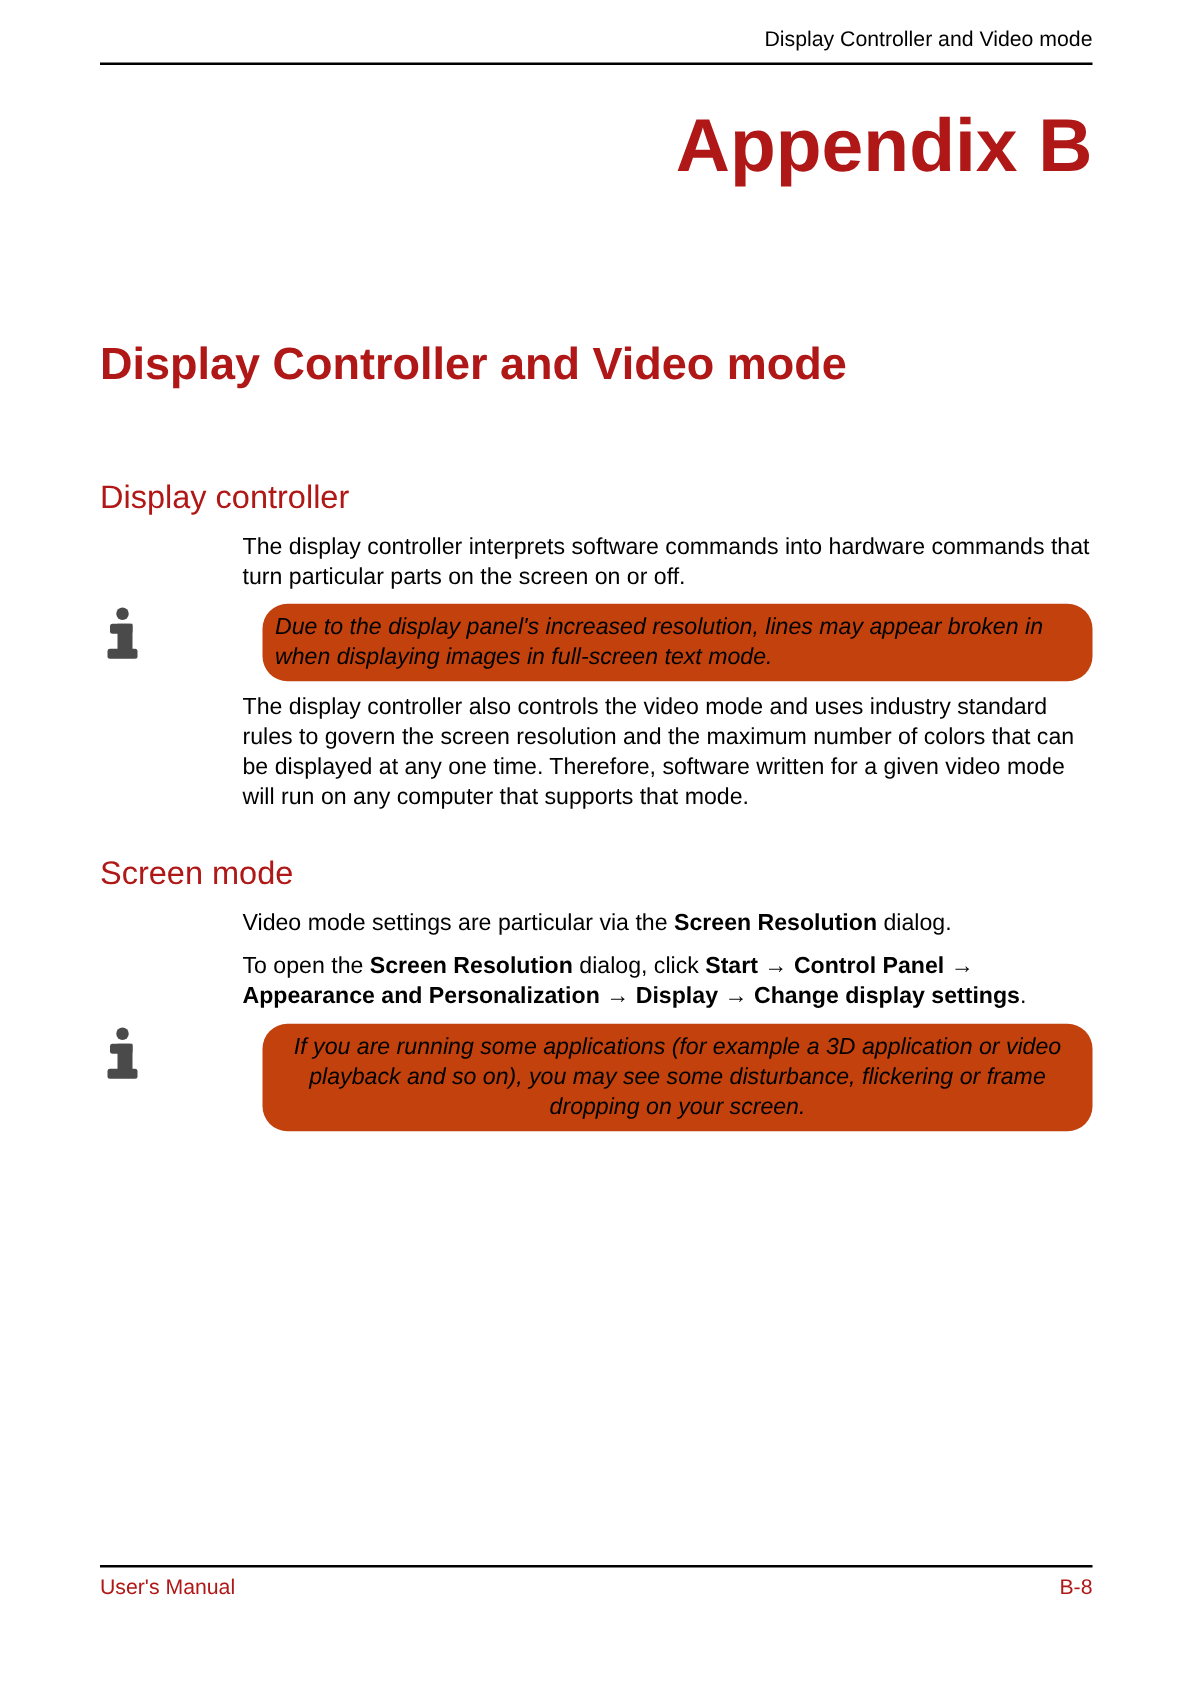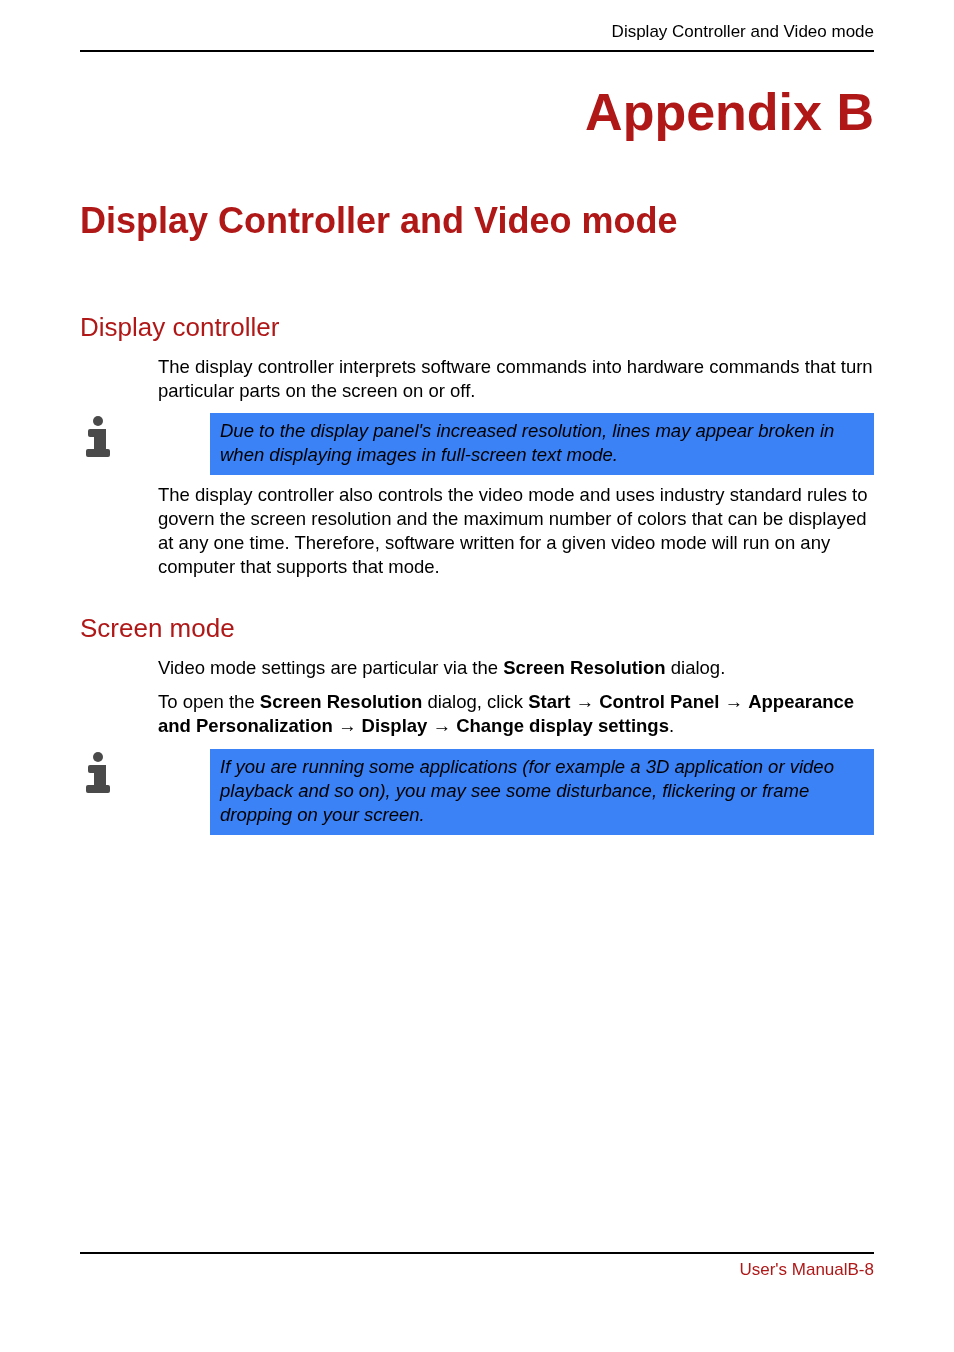--- a/index.html
+++ b/index.html
@@ -20,67 +20,69 @@
     color: #000;
     padding-bottom: 8px;
   }
   .header-rule {
     border: none;
     border-top: 2px solid #000;
     margin-bottom: 30px;
   }
   .appendix-title {
     text-align: right;
-    font-size: 52px;
+    font-size: 60px;
     font-weight: bold;
     color: #b01818;
-    margin-bottom: 58px;
+    margin-bottom: 119px;
   }
   .section-title {
     font-size: 36px;
     font-weight: bold;
     color: #b01818;
     margin-bottom: 70px;
   }
   .subsection-title {
     font-size: 26px;
     font-weight: normal;
     color: #b01818;
     margin-bottom: 12px;
   }
   .content-indent {
-    margin-left: 78px;
+    margin-left: 114px;
   }
   .body-text {
     font-size: 18.5px;
     line-height: 1.3;
     margin-bottom: 10px;
   }
   .note-block {
     display: flex;
     align-items: flex-start;
     margin-bottom: 8px;
     margin-top: 6px;
   }
   .note-icon-wrap {
     width: 52px;
     flex-shrink: 0;
     padding-top: 2px;
   }
   .note-content {
     flex: 1;
-    background: #3b82f6;
+    background: #c2410c;
     padding: 6px 10px 8px 10px;
     font-size: 18.5px;
     line-height: 1.3;
     font-style: italic;
     margin-left: 78px;
+    border-radius: 20px;
   }
   .note-content p {
     margin-bottom: 10px;
+    text-align: center;
   }
   .note-content p:last-child {
     margin-bottom: 0;
   }
   .section-block {
     margin-bottom: 34px;
   }
   .arrow {
     font-style: normal;
     font-weight: bold;
@@ -92,21 +94,21 @@
     left: 80px;
     right: 80px;
   }
   .footer-rule {
     border: none;
     border-top: 2px solid #000;
     margin-bottom: 6px;
   }
   .footer-row {
     display: flex;
-    justify-content: flex-end;
+    justify-content: space-between;
     font-size: 17px;
     color: #b01818;
   }
   .info-icon {
     width: 36px;
     height: 44px;
   }
   .tm { font-size: 11px; vertical-align: super; font-style: italic; }
 </style>
 </head>

